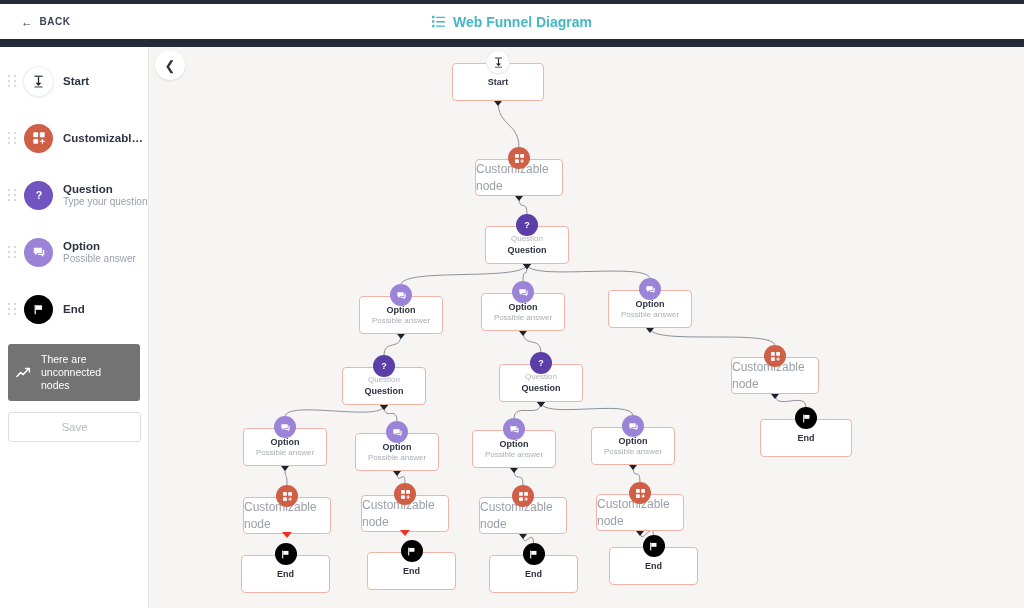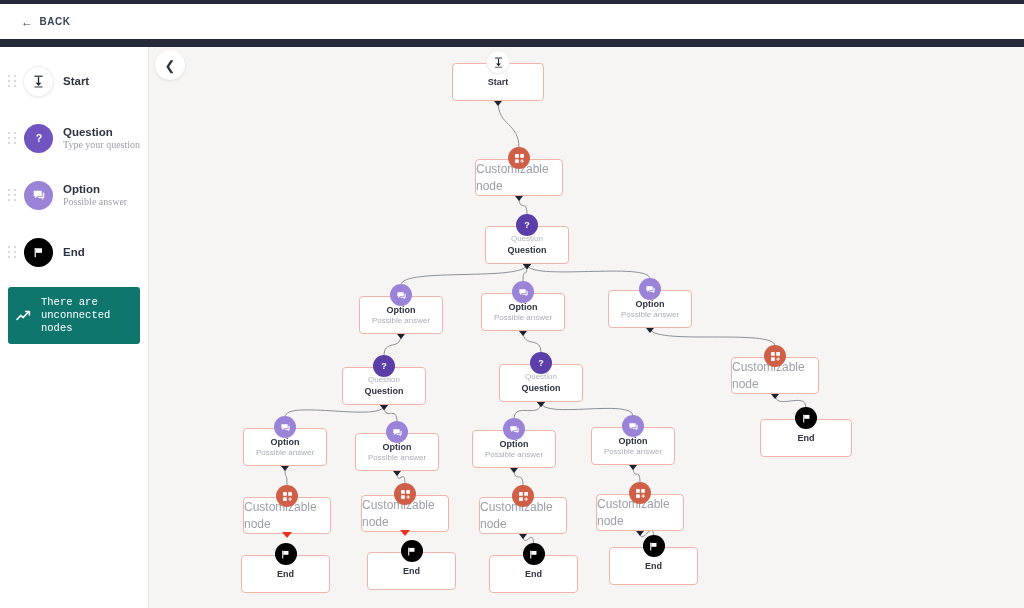--- a/index.html
+++ b/index.html
@@ -70,32 +70,31 @@
   .pal-icon.start { background: #ffffff; box-shadow: 0 0 0 1px #eceef1, 0 1px 3px rgba(0,0,0,.14); }
   .pal-icon.custom { background: #cf6047; }
   .pal-icon.question { background: #7254c0; }
   .pal-icon.option  { background: #9b84d8; }
   .pal-icon.end     { background: #000000; }
   .pal-text { display: flex; flex-direction: column; justify-content: center; overflow: hidden; }
   .pal-title {
     font-size: 11.5px; font-weight: bold; color: #2d3340;
     white-space: nowrap; overflow: hidden; text-overflow: ellipsis; max-width: 92px;
   }
-  .pal-sub { font-size: 10px; color: #9aa0ab; white-space: nowrap; margin-top: 1px; font-family: Liberation Serif, serif; }
+  .pal-sub { font-size: 10px; color: #9aa0ab; white-space: nowrap; margin-top: 1px; }
 
   
   .alerts { padding: 0 8px; margin-top: 2px; }
   .alert {
     display: flex; align-items: center; gap: 9px;
-    background: #0f766e; color: #ffffff;
+    background: #737373; color: #ffffff;
     border-radius: 3px; padding: 9px 8px;
     font-size: 10.5px; line-height: 1.25;
     margin-bottom: 5px;
     cursor: pointer;
-    font-family: Liberation Mono, monospace;
   }
   .alert-icon { flex: 0 0 auto; display: block; }
   .alert-txt { flex: 1 1 auto; }
   .save-btn {
     display: block; width: 133px; margin: 11px auto 0;
     background: #ffffff; border: 1px solid #dcdfe4; border-radius: 3px;
     color: #b5b9c1; font-size: 11.5px; padding: 8px 0;
     font-family: "Liberation Sans", sans-serif;
     cursor: default;
   }
@@ -156,20 +155,31 @@
 
 <div id="app">
 
   <div class="rail-top"></div>
 
   <div class="header">
     <button class="back-btn">
       <span class="back-arrow">←</span>
       <span>BACK</span>
     </button>
+    <div class="header-title">
+      <svg class="title-icon" width="13" height="13" viewBox="0 0 16 16">
+        <rect x="0" y="1" width="3" height="3" rx="0.6" fill="#45b8c4"></rect>
+        <rect x="0" y="6.5" width="3" height="3" rx="0.6" fill="#45b8c4"></rect>
+        <rect x="0" y="12" width="3" height="3" rx="0.6" fill="#45b8c4"></rect>
+        <rect x="5" y="2" width="11" height="1.6" rx="0.8" fill="#45b8c4"></rect>
+        <rect x="5" y="7.5" width="11" height="1.6" rx="0.8" fill="#45b8c4"></rect>
+        <rect x="5" y="13" width="11" height="1.6" rx="0.8" fill="#45b8c4"></rect>
+      </svg>
+      <span>Web Funnel Diagram</span>
+    </div>
   </div>
 
   <div class="rail-mid"></div>
 
   <div class="sidebar">
 
     <div class="palette-item">
       <span class="drag-dots">
         <i></i>
           <i></i>
@@ -184,20 +194,42 @@
           <rect x="7.2" y="2.6" width="1.6" height="8" fill="#1d232e"></rect>
           <path d="M4.4 9.6 L8 13.6 L11.6 9.6 Z" fill="#1d232e"></path>
           <rect x="3" y="14.2" width="10" height="1.1" fill="#1d232e"></rect>
         </svg>
       </span>
       <span class="pal-text">
         <span class="pal-title">Start</span>
       </span>
     </div>
 
+    <div class="palette-item">
+      <span class="drag-dots">
+        <i></i>
+          <i></i>
+          <i></i>
+          <i></i>
+          <i></i>
+          <i></i>
+      </span>
+      <span class="pal-icon custom">
+        <svg width="14" height="14" viewBox="0 0 16 16">
+          <rect x="1.5" y="1.5" width="5.5" height="5.5" rx="1" fill="#ffffff"></rect>
+          <rect x="9" y="1.5" width="5.5" height="5.5" rx="1" fill="#ffffff"></rect>
+          <rect x="1.5" y="9" width="5.5" height="5.5" rx="1" fill="#ffffff"></rect>
+          <rect x="11.2" y="9" width="1.3" height="5.5" fill="#ffffff"></rect>
+          <rect x="9" y="11.1" width="5.5" height="1.3" fill="#ffffff"></rect>
+        </svg>
+      </span>
+      <span class="pal-text">
+        <span class="pal-title">Customizable …</span>
+      </span>
+    </div>
 
     <div class="palette-item">
       <span class="drag-dots">
         <i></i>
           <i></i>
           <i></i>
           <i></i>
           <i></i>
           <i></i>
       </span>
@@ -254,20 +286,21 @@
     </div>
 
     <div class="alerts">
       <div class="alert">
         <svg class="alert-icon" width="16" height="16" viewBox="0 0 16 16">
           <path d="M1 11.4 L4.6 7.4 L7.2 9.6 L12.4 3.9" stroke="#ffffff" stroke-width="1.5" fill="none" stroke-linecap="round" stroke-linejoin="round"></path>
           <path d="M9.6 3.4 H13.4 V7.1" stroke="#ffffff" stroke-width="1.5" fill="none" stroke-linecap="round" stroke-linejoin="round"></path>
         </svg>
         <span class="alert-txt">There are unconnected nodes</span>
       </div>
+      <button class="save-btn">Save</button>
     </div>
   </div>
 
   <div class="canvas">
     <button class="collapse-btn">
       <span>❮</span>
     </button>
     <svg class="edges" id="edge-layer">
         <path d="M349,54 C349,79.85 370,75.15 370,101" stroke="#8b9097" stroke-width="1" fill="none"></path>
         <path d="M345,54 L353,54 L349,59 Z" fill="#1d232e"></path>

